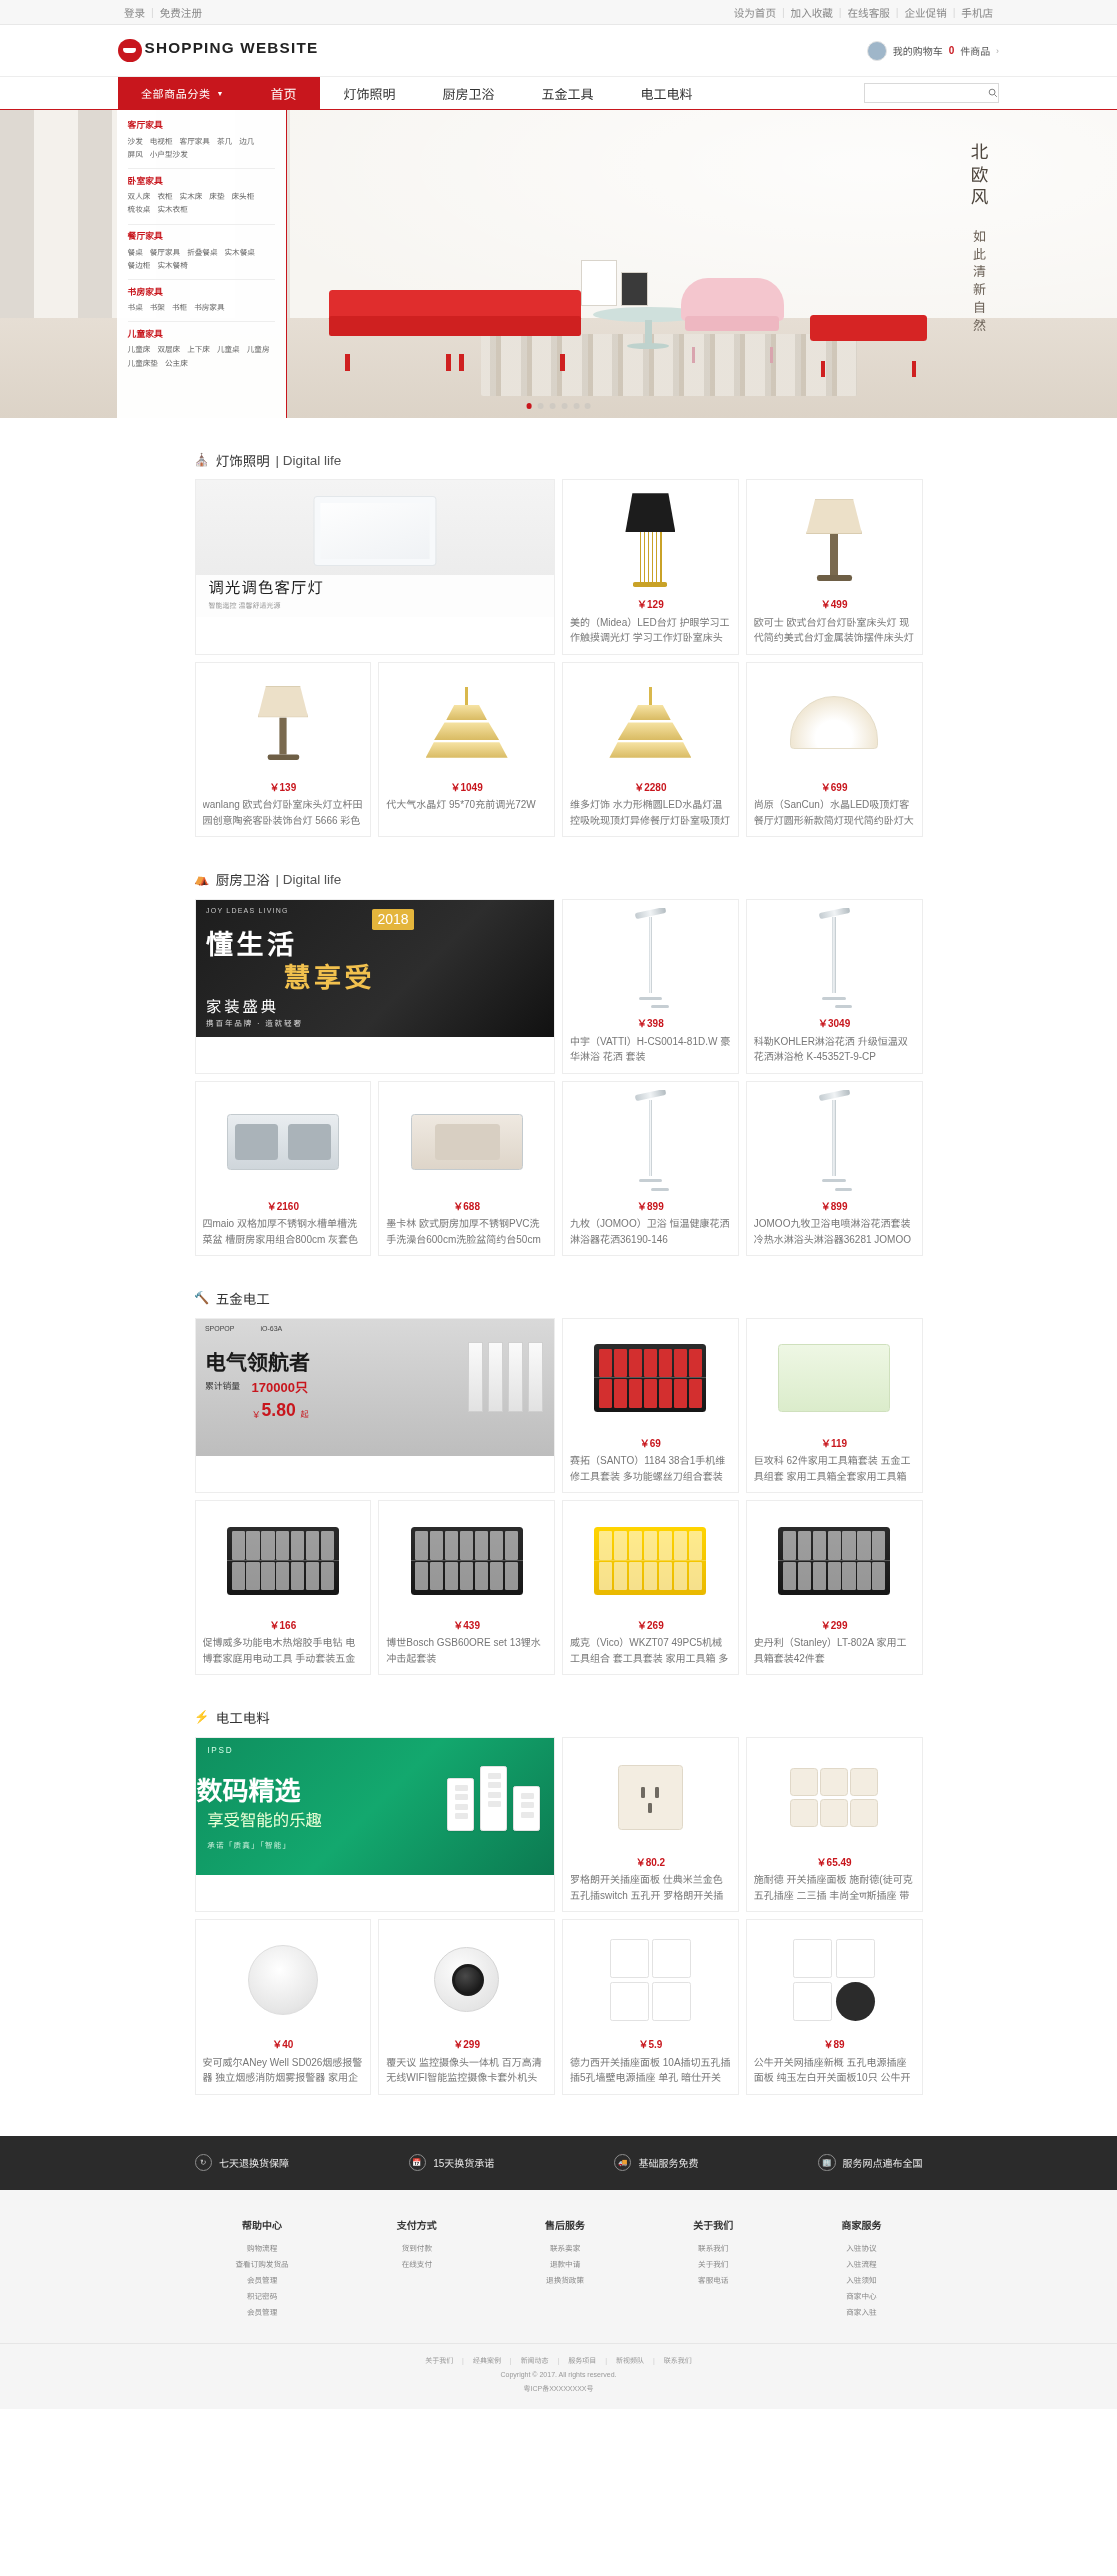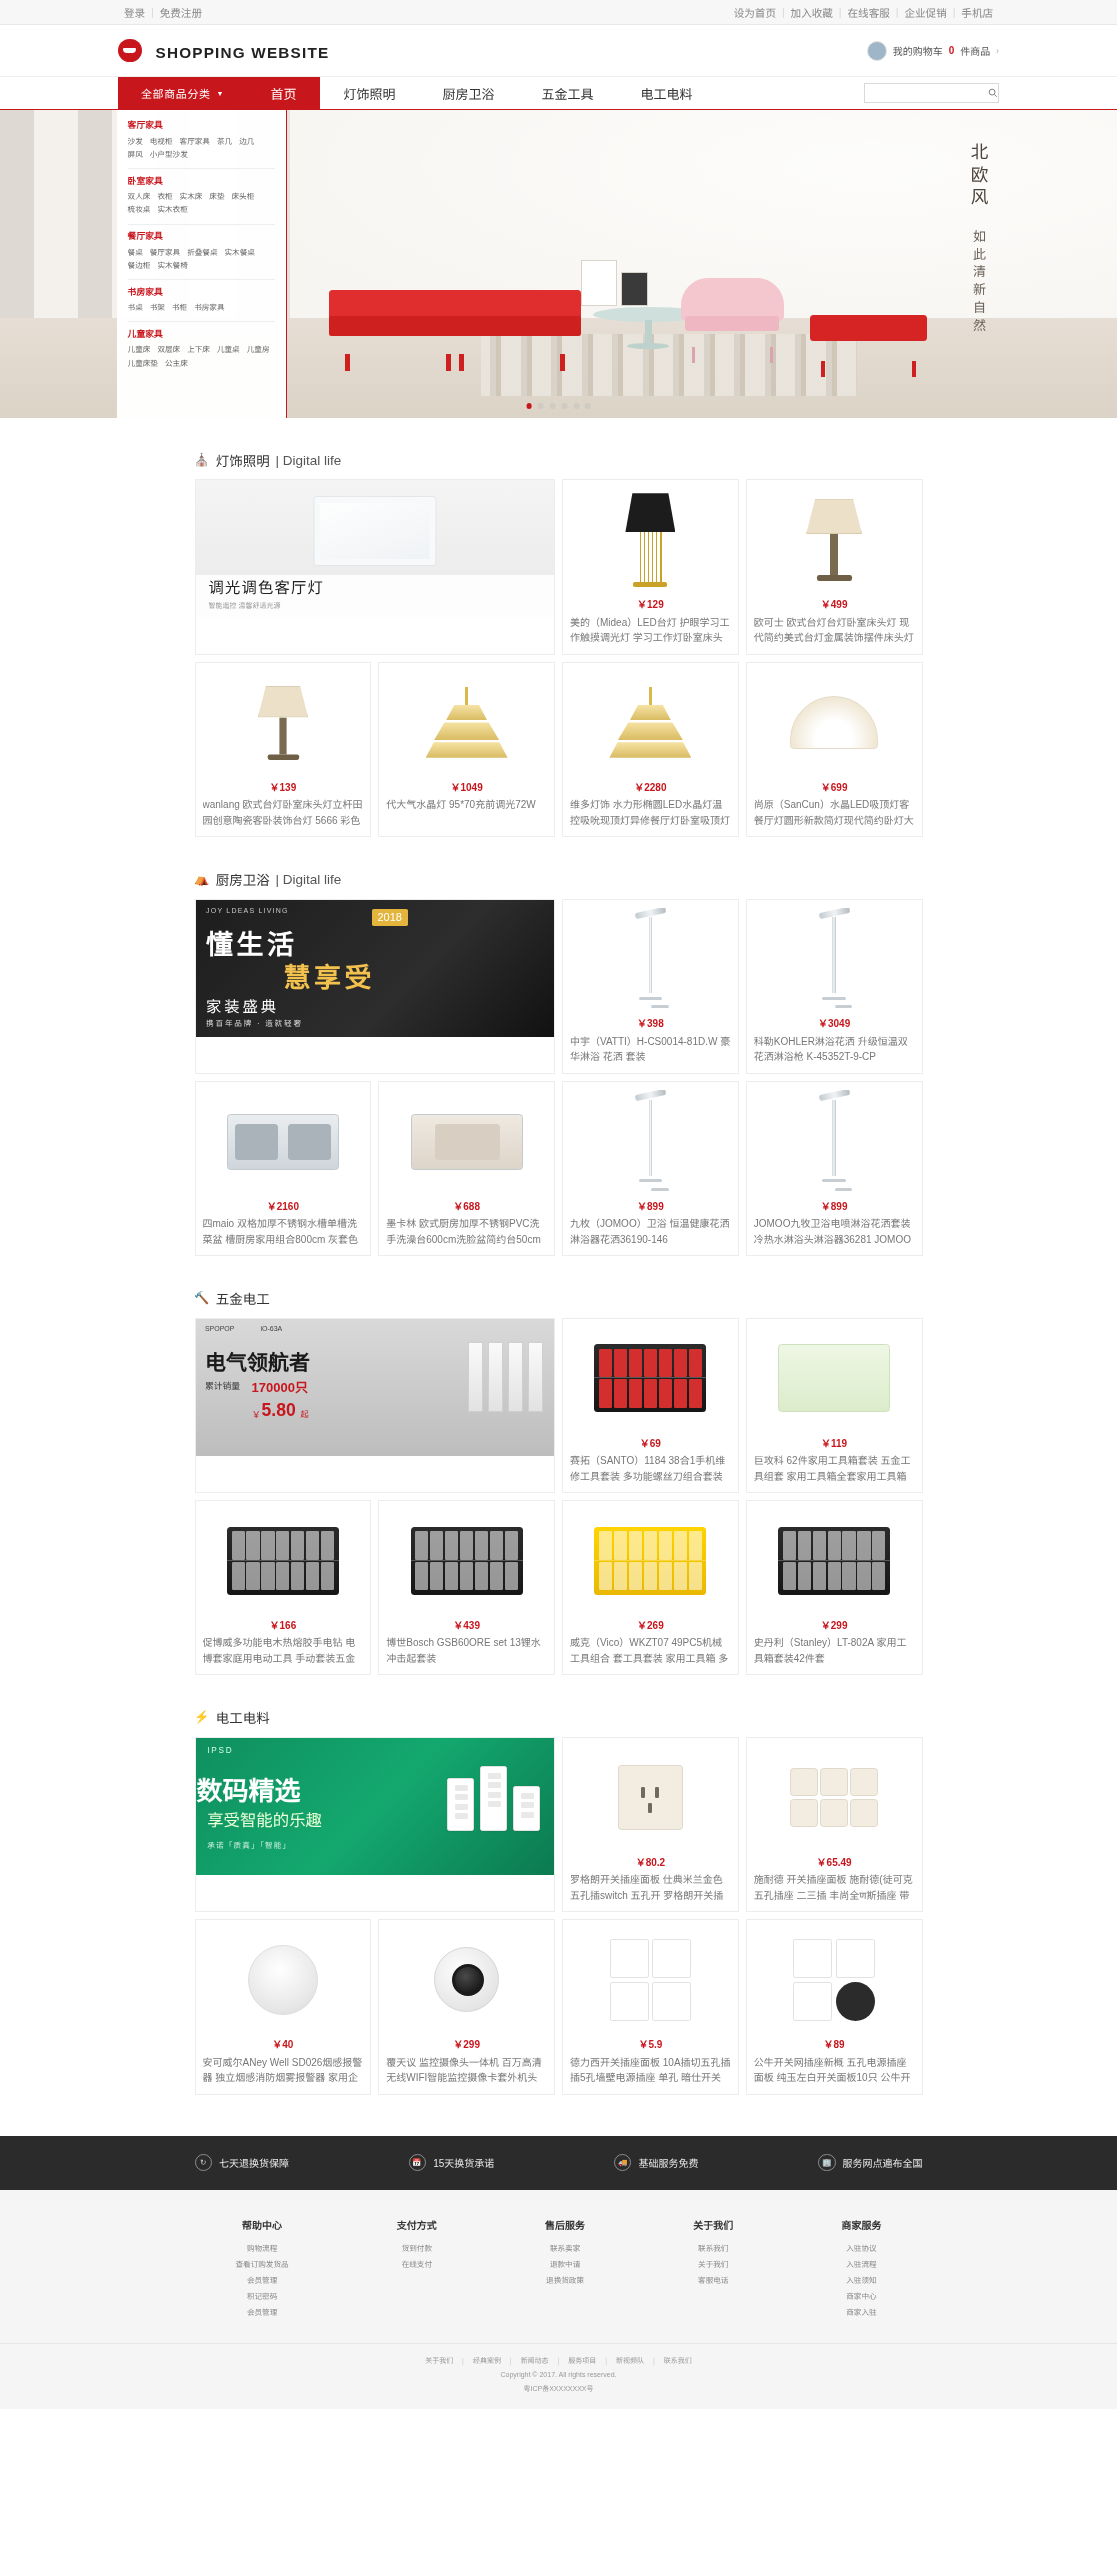--- a/index.html
+++ b/index.html
@@ -33,21 +33,21 @@
   
   .header {
     height: 52px;
     background: #fff;
     border-bottom: 0.6px solid #ededed;
   }
   .header-inner {
     width: 881px; margin: 0 auto; height: 100%;
     display: flex; align-items: center; justify-content: space-between;
   }
-  .logo-wrap { display: flex; align-items: flex-end; gap: 14px; }
+  .logo-wrap { display: flex; align-items: flex-start; gap: 3px; }
   .logo-mark {
     width: 23.5px; height: 23.5px; border-radius: 50%;
     background: #c8161d; display:flex; align-items:center; justify-content:center;
   }
   .logo-mark:after {
     content:""; width: 13px; height: 5.9px; background:#fff; border-radius: 1.2px 1.2px 4.7px 4.7px;
   }
   .logo-text {
     font-size: 15.3px; font-weight: bold; letter-spacing: 1.2px; color: #222;
   }
@@ -266,21 +266,21 @@
   .camera { width: 65px; height: 65px; border-radius: 50%; background: radial-gradient(circle at 40% 35%, #fdfdfd, #dcdcdc); border:0.6px solid #d5d5d5; position:relative; }
   .camera .lens { position:absolute; left: 16.4px; top: 15.3px; width: 32px; height: 32px; border-radius:50%; background: radial-gradient(circle at 40% 35%, #4a4a4a, #0b0b0b); border: 3.5px solid #1b1b1b; }
 
   
   .promo { width:100%; height: 100%; position:relative; overflow:hidden; display:block; }
   .promo .ptxt { position:absolute; color:#fff; }
   .promo-dark { background: linear-gradient(135deg,#1d1d1d,#2d2d2d 60%,#111); }
   .promo-green { background: linear-gradient(135deg,#0f8f5f,#13a86e 50%,#0c7a51); }
   .promo-gray { background: linear-gradient(180deg,#d9d9d9,#bdbdbd); }
   .promo-kitchen-title { font-size: 27px; font-weight: bold; letter-spacing: 3.5px; }
-  .promo-badge { background:#e4b53c; color:#2a1d00; padding: 2.3px 5.9px; font-size: 11px; border-radius:1.8px; display:inline-block; }
+  .promo-badge { background:#e4b53c; color:#2a1d00; padding: 2.3px 5.9px; font-size: 14px; border-radius:1.8px; display:inline-block; }
 
   
   .light-promo { background: linear-gradient(180deg,#f4f4f4,#e9e9e9); }
   .light-promo .strip { position:absolute; left:0; right:0; bottom:0; height: 42px; background: rgba(255,255,255,.88); }
   .light-promo .lp-title { position:absolute; left: 13px; bottom: 20px; font-size: 15.3px; color:#222; letter-spacing:1.2px; }
   .light-promo .lp-sub { position:absolute; left: 13px; bottom: 7px; font-size: 7px; color:#999; }
 
   
   .servicebar { margin-top: 41px; background: #2b2b2b; height: 54px; }
   .service-inner {

